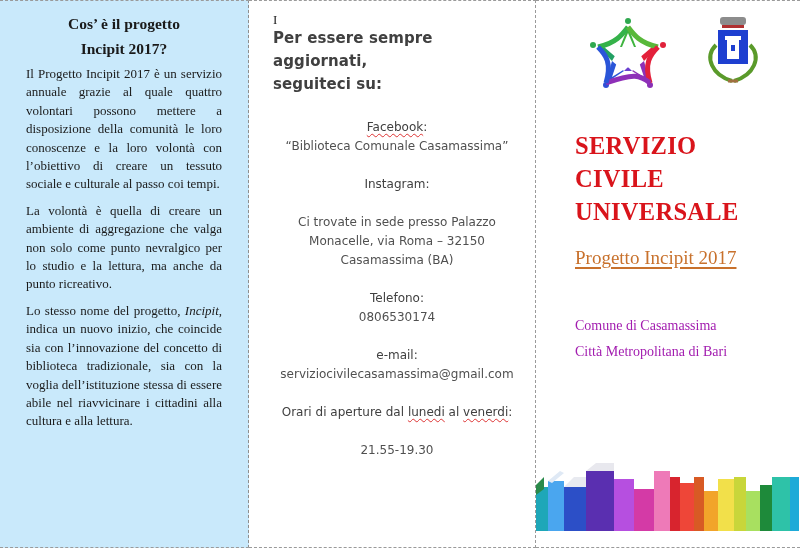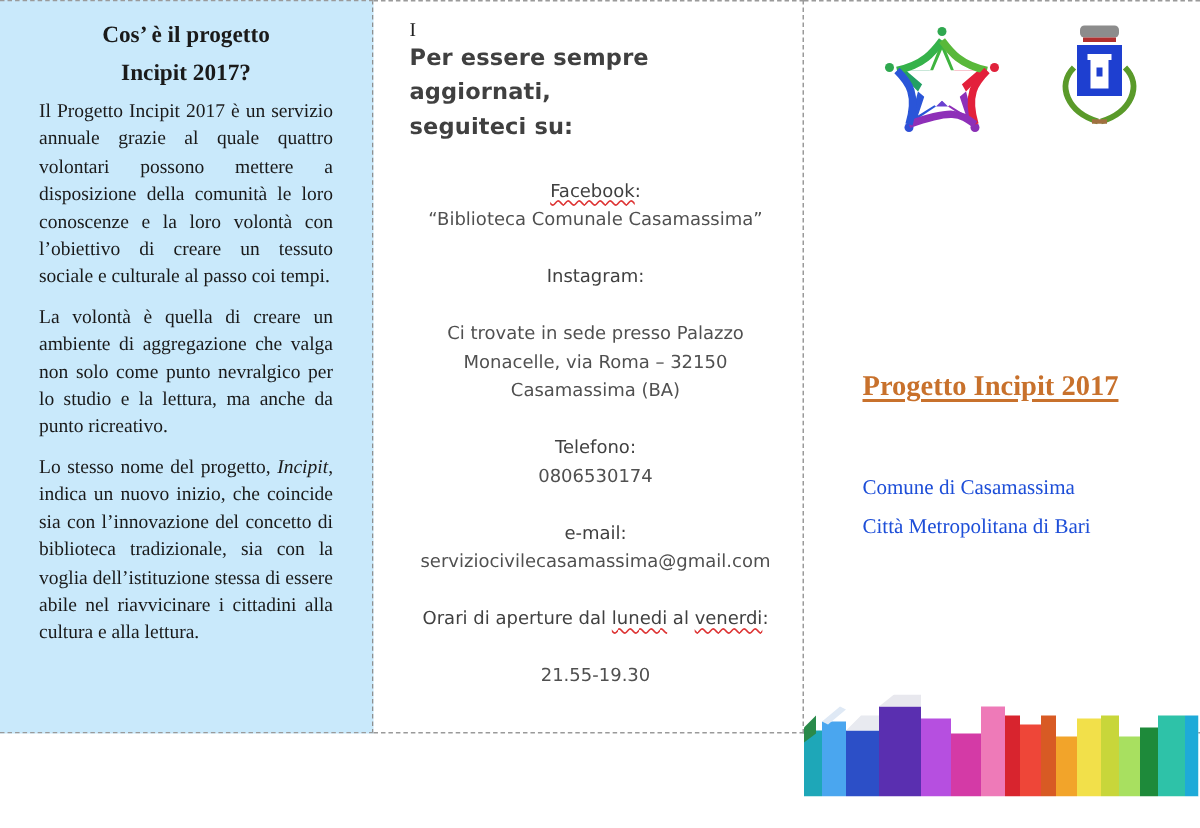--- a/index.html
+++ b/index.html
@@ -1,19 +1,19 @@
 <!DOCTYPE html>
 <html><head>
   <meta charset="utf-8">
   <style>
     * { box-sizing: border-box; margin: 0; padding: 0; }
     html, body { width: 800px; height: 552px; background: #ffffff; overflow: hidden; }
     body { position: relative; }
 
-    .panel { position: absolute; top: 0; height: 489px; }
+    .panel { position: absolute; top: 0; height: 548px; }
 
     
     #left-panel {
       left: 0; width: 249px; background: #c9e9fb;
       border-right: 1px dashed #8f8f8f;
       border-top: 1px dashed #9a9a9a;
       border-bottom: 1px dashed #9a9a9a;
       padding: 10px 26px 0 26px;
       font-family: "Liberation Serif", "DejaVu Serif", serif;
       color: #1a1a1a;
@@ -47,22 +47,22 @@
 
     
     #right-panel {
       left: 536px; width: 264px;
       border-top: 1px dashed #9a9a9a;
       border-bottom: 1px dashed #9a9a9a;
       font-family: "Liberation Serif", "DejaVu Serif", serif;
     }
     .logos { position: absolute; top: 14px; left: 46px; width: 180px; height: 80px; }
     .title-red { position: absolute; left: 39px; top: 128px; color: #d9141b; font-weight: bold; font-size: 24.5px; line-height: 33px; letter-spacing: 0.3px; }
-    .subtitle-orange { position: absolute; left: 39px; top: 246px; color: #c8712c; font-weight: bold; font-size: 19px; text-decoration: underline; text-underline-offset: 3px; text-decoration-thickness: 2px; }
-    .green-lines { position: absolute; left: 39px; top: 312px; color: #1d4ed8; font-size: 14px; line-height: 26px; }
+    .subtitle-orange { position: absolute; left: 39px; top: 246px; color: #c8712c; font-weight: normal; font-size: 19px; text-decoration: underline; text-underline-offset: 3px; text-decoration-thickness: 2px; }
+    .green-lines { position: absolute; left: 39px; top: 312px; color: #a21caf; font-size: 14px; line-height: 26px; }
 
     .books { position: absolute; left: 0; top: 462px; width: 263px; height: 76px; }
   </style>
 </head>
 <body>
 
 <div id="left-panel" class="panel">
   <h2>Cos’ è il progetto</h2>
   <h2>Incipit 2017?</h2>
   <p>Il Progetto Incipit 2017 è un servizio annuale grazie al quale quattro volontari possono mettere a disposizione della comunità le loro conoscenze e la loro volontà con l’obiettivo di creare un tessuto sociale e culturale al passo coi tempi.</p>
@@ -150,20 +150,25 @@
         <rect x="17" y="24" width="12" height="20" fill="#ffffff"></rect>
         <rect x="15" y="21" width="16" height="4" fill="#ffffff"></rect>
         <rect x="21" y="30" width="4" height="6" fill="#1e3fd0"></rect>
         <path d="M6,30 C-6,42 2,60 22,66" stroke="#5a9a2a" stroke-width="4" fill="none"></path>
         <path d="M40,30 C52,42 44,60 24,66" stroke="#5a9a2a" stroke-width="4" fill="none"></path>
         <path d="M18,66 L28,66" stroke="#a07040" stroke-width="3"></path>
       </g>
     </svg>
   </div>
 
+  <div class="title-red">
+    <div>SERVIZIO</div>
+    <div>CIVILE</div>
+    <div>UNIVERSALE</div>
+  </div>
 
   <div class="subtitle-orange">Progetto Incipit 2017</div>
 
   <div class="green-lines">
     <div>Comune di Casamassima</div>
     <div>Città Metropolitana di Bari</div>
   </div>
 
   <svg class="books" viewBox="0 0 263 76" preserveAspectRatio="none">
     <rect x="0" y="0" width="263" height="76" fill="#ffffff"></rect>

